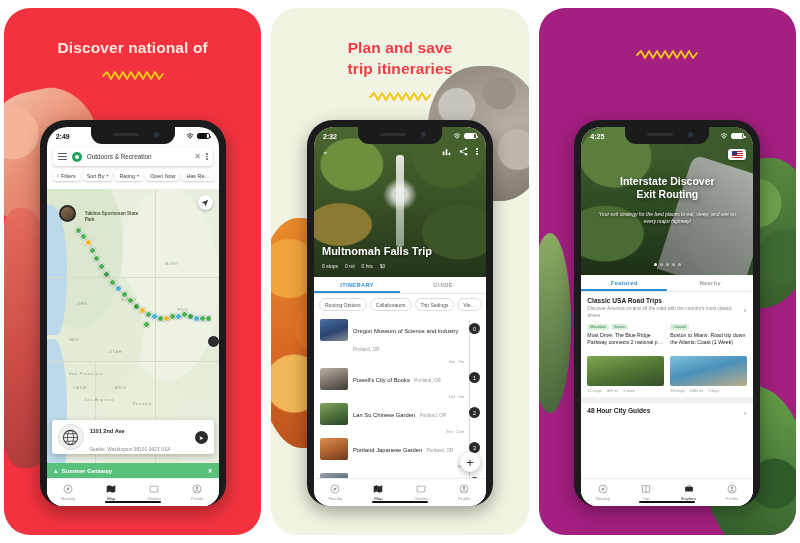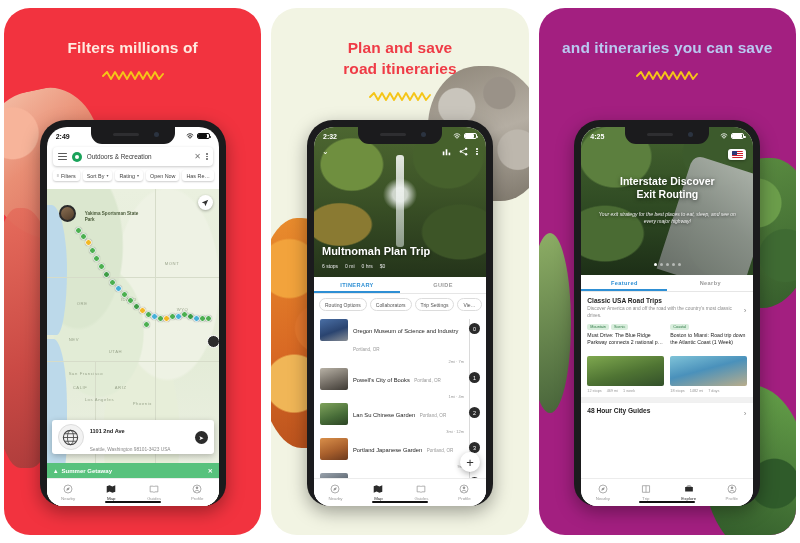--- a/index.html
+++ b/index.html
@@ -318,21 +318,21 @@
 </head>
 <body>
 
 <div class="stage">
 
   <div class="panel p1">
     <div class="blob blob1"></div>
     <div class="blob blob2"></div>
 
     <div class="headline">
-      <div>Filters millions of</div>
+      <div>Discover national of</div>
       <svg class="squiggle" width="62" height="9" viewBox="0 0 62 9">
         <path d="M1 5 L5 1 L9 8 L13 1 L17 8 L21 1 L25 8 L29 1 L33 8 L37 1 L41 8 L45 1 L49 8 L53 1 L57 8 L61 3" fill="none" stroke="#f5c518" stroke-width="1.9" stroke-linecap="round" stroke-linejoin="round"></path>
       </svg>
     </div>
 
     <div class="phone">
       <div class="screen">
         <div class="notch">
             <span class="spk"></span>
             <span class="cam"></span>
@@ -512,21 +512,21 @@
       </div>
     </div>
   </div>
 
   <div class="panel p2">
     <div class="blob blobP2a"></div>
     <div class="blob blobP2b"></div>
 
     <div class="headline">
       <div>Plan and save</div>
-      <div>road itineraries</div>
+      <div>trip itineraries</div>
       <svg class="squiggle" width="62" height="9" viewBox="0 0 62 9">
         <path d="M1 5 L5 1 L9 8 L13 1 L17 8 L21 1 L25 8 L29 1 L33 8 L37 1 L41 8 L45 1 L49 8 L53 1 L57 8 L61 3" fill="none" stroke="#f5c518" stroke-width="1.9" stroke-linecap="round" stroke-linejoin="round"></path>
       </svg>
     </div>
 
     <div class="phone">
       <div class="screen">
         <div class="notch">
             <span class="spk"></span>
             <span class="cam"></span>
@@ -559,21 +559,21 @@
                   <circle cx="9.5" cy="9.6" r="1.6" fill="#fff"></circle>
                   <path d="M3.8 5.2 L8.2 3 M3.8 6.8 L8.2 9" stroke="#fff" stroke-width="1"></path>
                 </svg>
               <span class="sb-dots" style="--c:#fff">
                   <i style="background:#fff"></i>
                   <i style="background:#fff"></i>
                   <i style="background:#fff"></i>
                 </span>
             </span>
           </div>
-          <div class="herotitle">Multnomah Plan Trip</div>
+          <div class="herotitle">Multnomah Falls Trip</div>
           <div class="herometa">
             <span>6 stops</span>
             <span>0 mi</span>
             <span>0 hrs</span>
             <span>$0</span>
           </div>
         </div>
 
         <div class="segtabs">
           <div class="segtab active">ITINERARY</div>
@@ -691,21 +691,20 @@
       </div>
     </div>
   </div>
 
   <div class="panel p3">
     <div class="blob blobP3a"></div>
     <div class="blob blobP3b"></div>
     <div class="blob blobP3c"></div>
 
     <div class="headline">
-      <div>and itineraries you can save</div>
       <svg class="squiggle" width="62" height="9" viewBox="0 0 62 9">
         <path d="M1 5 L5 1 L9 8 L13 1 L17 8 L21 1 L25 8 L29 1 L33 8 L37 1 L41 8 L45 1 L49 8 L53 1 L57 8 L61 3" fill="none" stroke="#f5c518" stroke-width="1.9" stroke-linecap="round" stroke-linejoin="round"></path>
       </svg>
     </div>
 
     <div class="phone">
       <div class="screen">
         <div class="notch">
             <span class="spk"></span>
             <span class="cam"></span>

